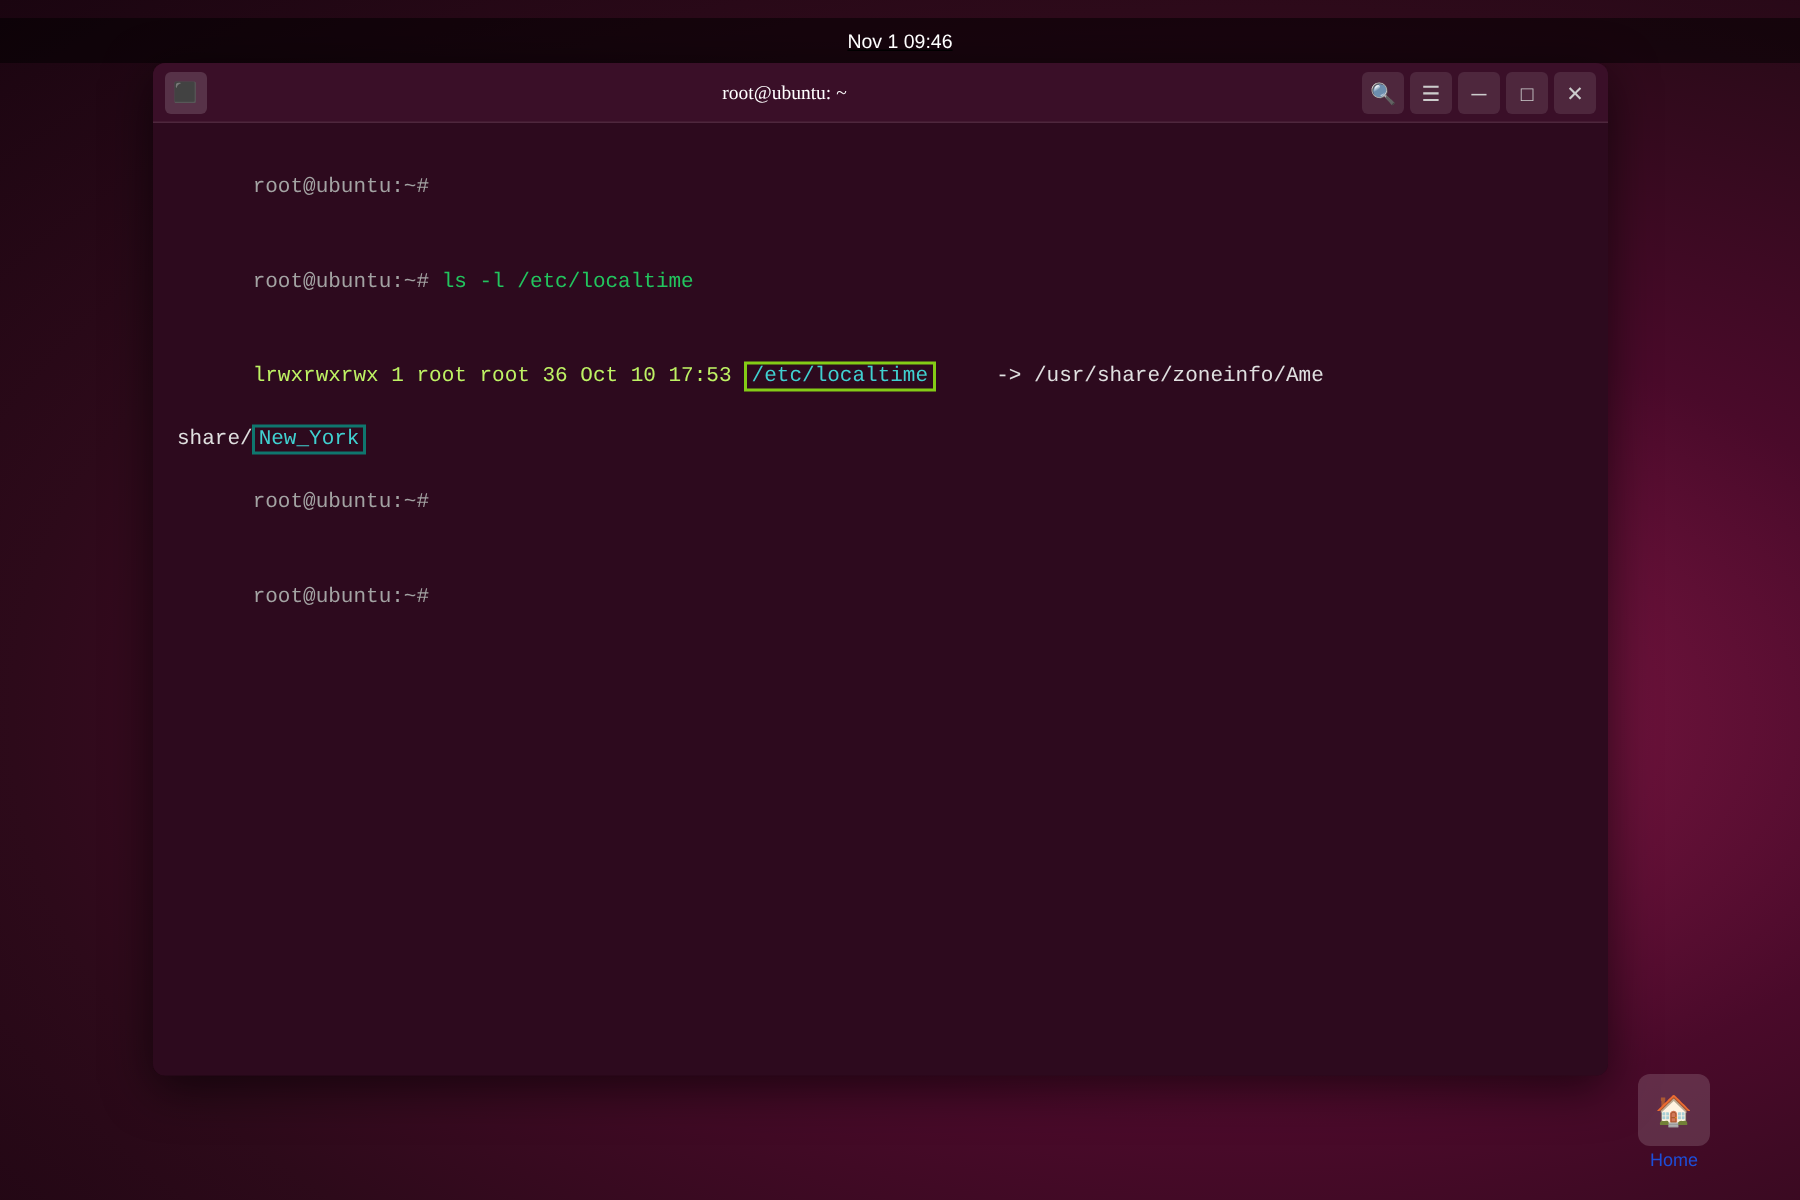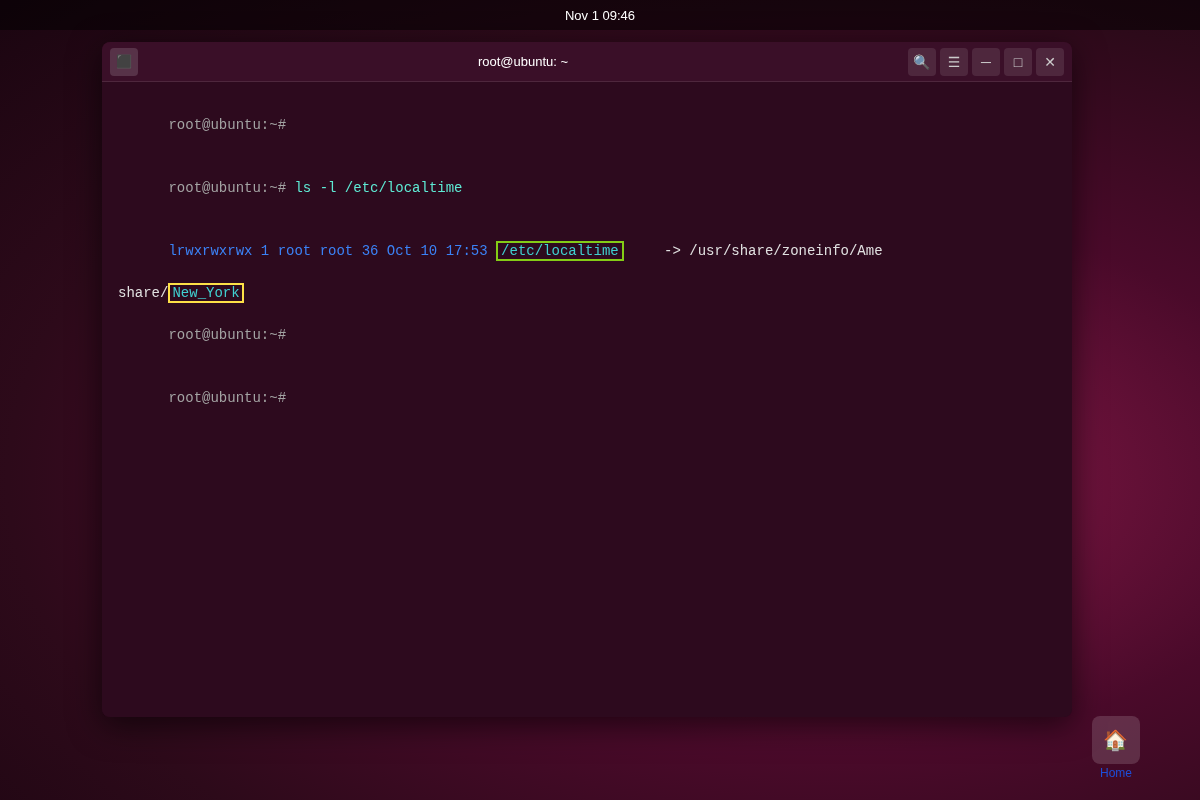--- a/index.html
+++ b/index.html
@@ -15,23 +15,24 @@
 
     
     .taskbar {
       width: 100%;
       height: 30px;
       background: rgba(0,0,0,0.5);
       display: flex;
       align-items: center;
       justify-content: center;
       position: absolute;
-      top: 0;
+      top: 12px;
       left: 0;
       z-index: 10;
+      text-decoration: underline;
     }
 
     .taskbar-time {
       color: #ffffff;
       font-size: 13px;
       font-weight: 500;
     }
 
     
     .terminal-window {
@@ -74,20 +75,21 @@
       color: #ccc;
       font-size: 13px;
     }
 
     .titlebar-center {
       flex: 1;
       text-align: center;
       color: #ffffff;
       font-size: 13px;
       font-weight: 500;
+      font-family: Liberation Serif, serif;
     }
 
     .titlebar-right {
       display: flex;
       align-items: center;
       gap: 4px;
     }
 
     .titlebar-btn {
       width: 28px;
@@ -117,25 +119,25 @@
     .term-line {
       white-space: pre;
       display: block;
     }
 
     .prompt {
       color: #a3a3a3;
     }
 
     .command {
-      color: #5eead4;
+      color: #22c55e;
     }
 
     .symlink-perms {
-      color: #3b82f6;
+      color: #bef264;
       text-align: right;
     }
 
     
     .highlight-box {
       border: 2px solid #84cc16;
       color: #40d0d0;
       padding: 0 3px;
       font-family: 'Courier New', Courier, monospace;
       font-size: 14px;
@@ -143,21 +145,21 @@
       display: inline;
     }
 
     .symlink-target {
       color: #e0e0e0;
       margin-left: 32px;
     }
 
     
     .highlight-box-newyork {
-      border: 2px solid #fde047;
+      border: 2px solid #0f766e;
       color: #40d0d0;
       padding: 0 2px;
       font-family: 'Courier New', Courier, monospace;
       font-size: 14px;
       line-height: 1.4;
       display: inline;
     }
 
     
     .dock-area {

